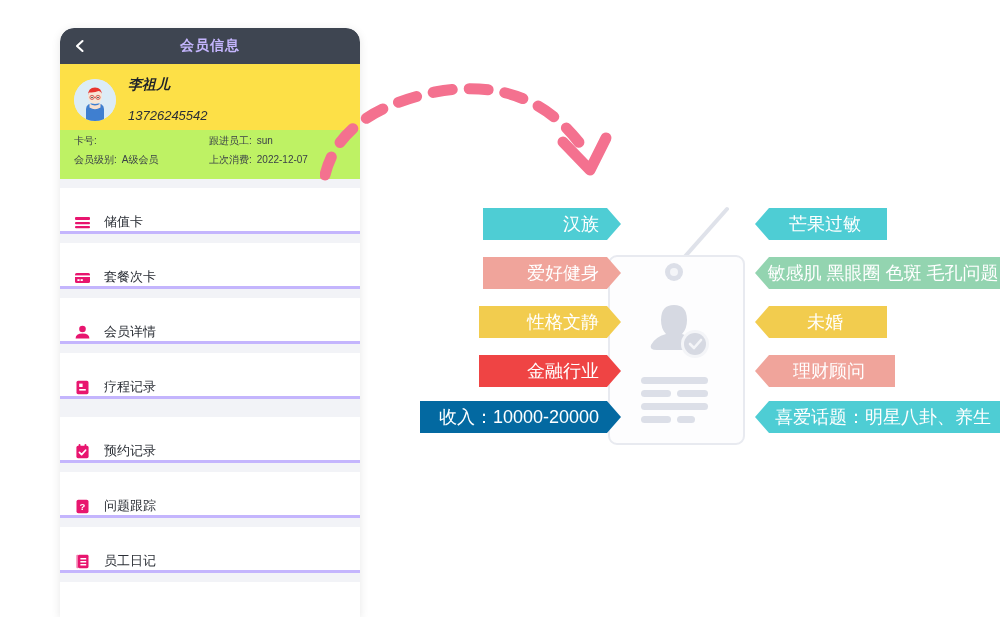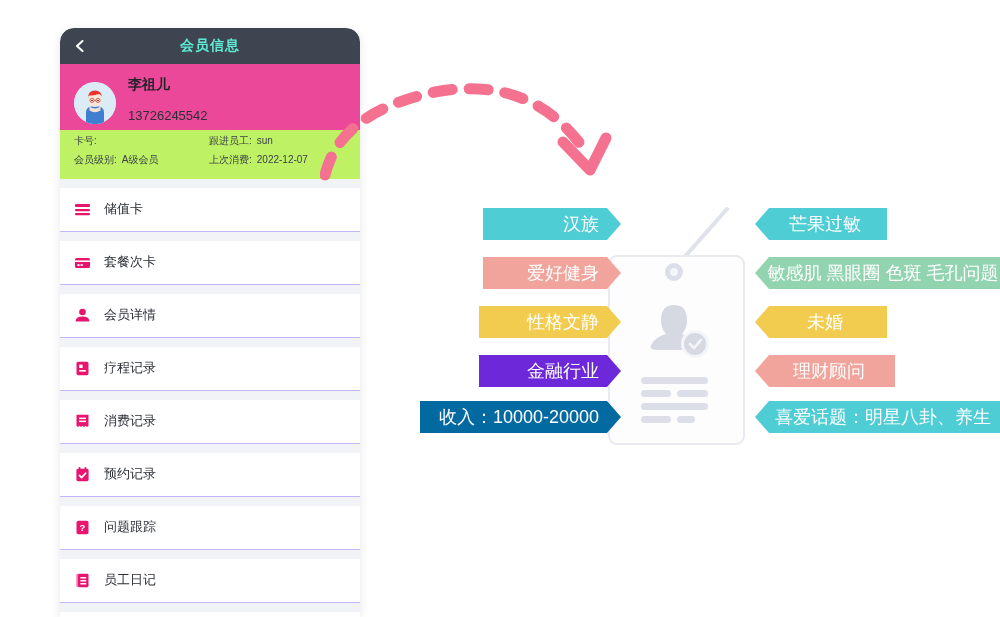--- a/index.html
+++ b/index.html
@@ -14,51 +14,51 @@
   
   .phone{
     position:absolute;left:60px;top:28px;width:300px;height:589px;
     background:#ffffff;border-radius:14px 14px 0 0;overflow:hidden;
     box-shadow:0 2px 10px rgba(0,0,0,.10);
   }
   .phone-header{
     height:36px;background:#3e4551;border-radius:14px 14px 0 0;
     position:relative;display:flex;align-items:center;justify-content:center;
   }
-  .phone-title{color:#5eead4;font-size:14px;font-weight:bold;letter-spacing:1px;}
+  .phone-title{color:#c4b5fd;font-size:14px;font-weight:bold;letter-spacing:1px;}
   .back-icon{
     position:absolute;left:12px;top:50%;transform:translateY(-50%);
     width:16px;height:16px;display:flex;align-items:center;justify-content:center;
   }
   .back-icon svg{display:block;}
 
   
-  .profile{padding:12px 14px 6px 14px;background:#ec4899;display:flex;align-items:flex-end;}
+  .profile{padding:12px 14px 6px 14px;background:#fde047;display:flex;align-items:center;font-style:italic;}
   .avatar{
     width:42px;height:42px;border-radius:50%;background:#dceaf5;
     flex:0 0 42px;position:relative;overflow:hidden;
   }
   .avatar svg{display:block;}
   .profile-text{margin-left:12px;line-height:1.25;}
   .profile-name{font-size:14px;font-weight:bold;color:#1e2229;}
   .profile-phone{font-size:13px;color:#2b2f36;margin-top:14px;}
 
   .info-grid{
     padding:4px 14px 12px 14px;background:#bef264;
     display:grid;grid-template-columns:135px 1fr;row-gap:5px;
     font-size:10px;color:#3a3f48;
   }
   .info-cell{white-space:nowrap;}
   .info-label{color:#3a3f48;}
   .info-value{color:#3a3f48;margin-left:5px;}
 
   .list-gap{height:9px;background:#f2f3f7;}
   .menu-item{
-    height:43px;background:#fff;display:flex;align-items:center;
-    padding:0 14px;border-bottom:1px solid #c4b5fd;cursor:pointer;
+    height:43px;background:#fff;display:flex;align-items:flex-end;
+    padding:0 14px;border-bottom:3px solid #c4b5fd;cursor:pointer;
   }
   .menu-icon{width:17px;height:17px;flex:0 0 17px;display:flex;align-items:center;justify-content:center;}
   .menu-icon svg{display:block;}
   .menu-label{margin-left:13px;font-size:13px;color:#2b2f36;}
   .menu-sep{height:9px;background:#f2f3f7;}
 
   
   .diagram{position:absolute;left:400px;top:0;width:600px;height:617px;}
 
   .arrow-svg{position:absolute;left:-80px;top:60px;width:380px;height:160px;}
@@ -175,30 +175,20 @@
           <span class="menu-icon">
             <svg width="17" height="17" viewBox="0 0 17 17">
               <rect x="2.5" y="1.8" width="12" height="13.4" rx="1.6" fill="#e8156f"></rect>
         <rect x="5.2" y="4.6" width="3.4" height="3.4" fill="#ffffff"></rect>
         <rect x="5.2" y="10" width="6.6" height="1.6" fill="#ffffff"></rect>
             </svg>
           </span>
           <span class="menu-label">疗程记录</span>
         </div>
         <div class="menu-sep"></div>
-        <div class="menu-item">
-          <span class="menu-icon">
-            <svg width="17" height="17" viewBox="0 0 17 17">
-              <path d="M2.5 1.8 h12 v11 l-1.5 1.2 l-1.5 -1.2 l-1.5 1.2 l-1.5 -1.2 l-1.5 1.2 l-1.5 -1.2 l-1.5 1.2 l-1.5 -1.2 z" fill="#e8156f"></path>
-        <rect x="5" y="4.6" width="7" height="1.5" fill="#ffffff"></rect>
-        <rect x="5" y="7.6" width="7" height="1.5" fill="#ffffff"></rect>
-            </svg>
-          </span>
-          <span class="menu-label">消费记录</span>
-        </div>
         <div class="menu-sep"></div>
         <div class="menu-item">
           <span class="menu-icon">
             <svg width="17" height="17" viewBox="0 0 17 17">
               <rect x="2.4" y="2.8" width="12.2" height="12.4" rx="1.6" fill="#e8156f"></rect>
         <rect x="4.6" y="1" width="1.9" height="3.2" rx="0.9" fill="#e8156f"></rect>
         <rect x="10.5" y="1" width="1.9" height="3.2" rx="0.9" fill="#e8156f"></rect>
         <polyline points="5.4,9.4 7.6,11.6 11.6,7.2" fill="none" stroke="#ffffff" stroke-width="1.7" stroke-linecap="round" stroke-linejoin="round"></polyline>
             </svg>
           </span>
@@ -262,21 +252,21 @@
     <div id="tags-left">
         <div class="tag tag-left" style="top: 208px; width: 102px; background: rgb(78, 205, 212); left: 83px;">
           <span>汉族</span>
         </div>
         <div class="tag tag-left" style="top: 257px; width: 102px; background: rgb(240, 164, 155); left: 83px;">
           <span>爱好健身</span>
         </div>
         <div class="tag tag-left" style="top: 306px; width: 106px; background: rgb(242, 204, 78); left: 79px; text-align: right;">
           <span>性格文静</span>
         </div>
-        <div class="tag tag-left" style="top: 355px; width: 106px; background: #6d28d9; left: 79px;">
+        <div class="tag tag-left" style="top: 355px; width: 106px; background: #ef4444; left: 79px;">
           <span>金融行业</span>
         </div>
         <div class="tag tag-left" style="top: 401px; width: 165px; background: #0369a1; left: 20px;">
           <span>收入：10000-20000</span>
         </div>
       </div>
     <div id="tags-right">
         <div class="tag tag-right" style="top: 208px; width: 96px; background: rgb(78, 205, 212); left: 355px;">
           <span>芒果过敏</span>
         </div>

